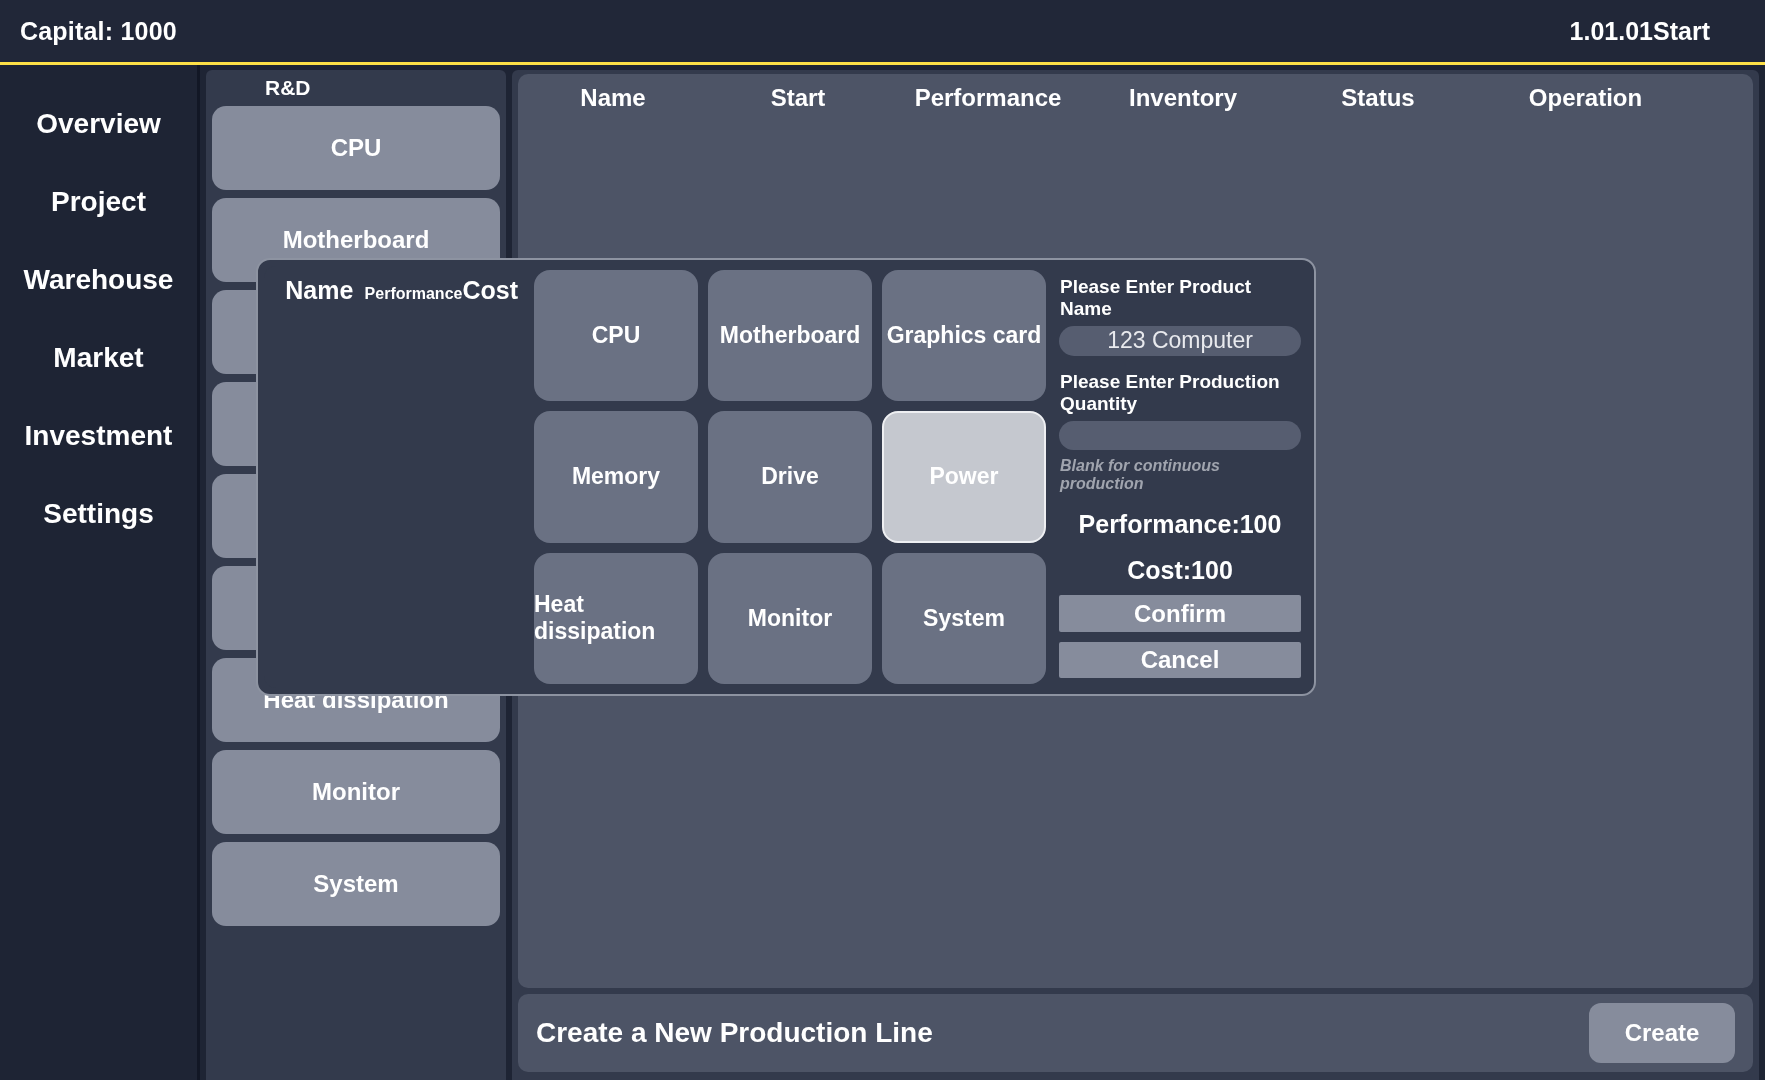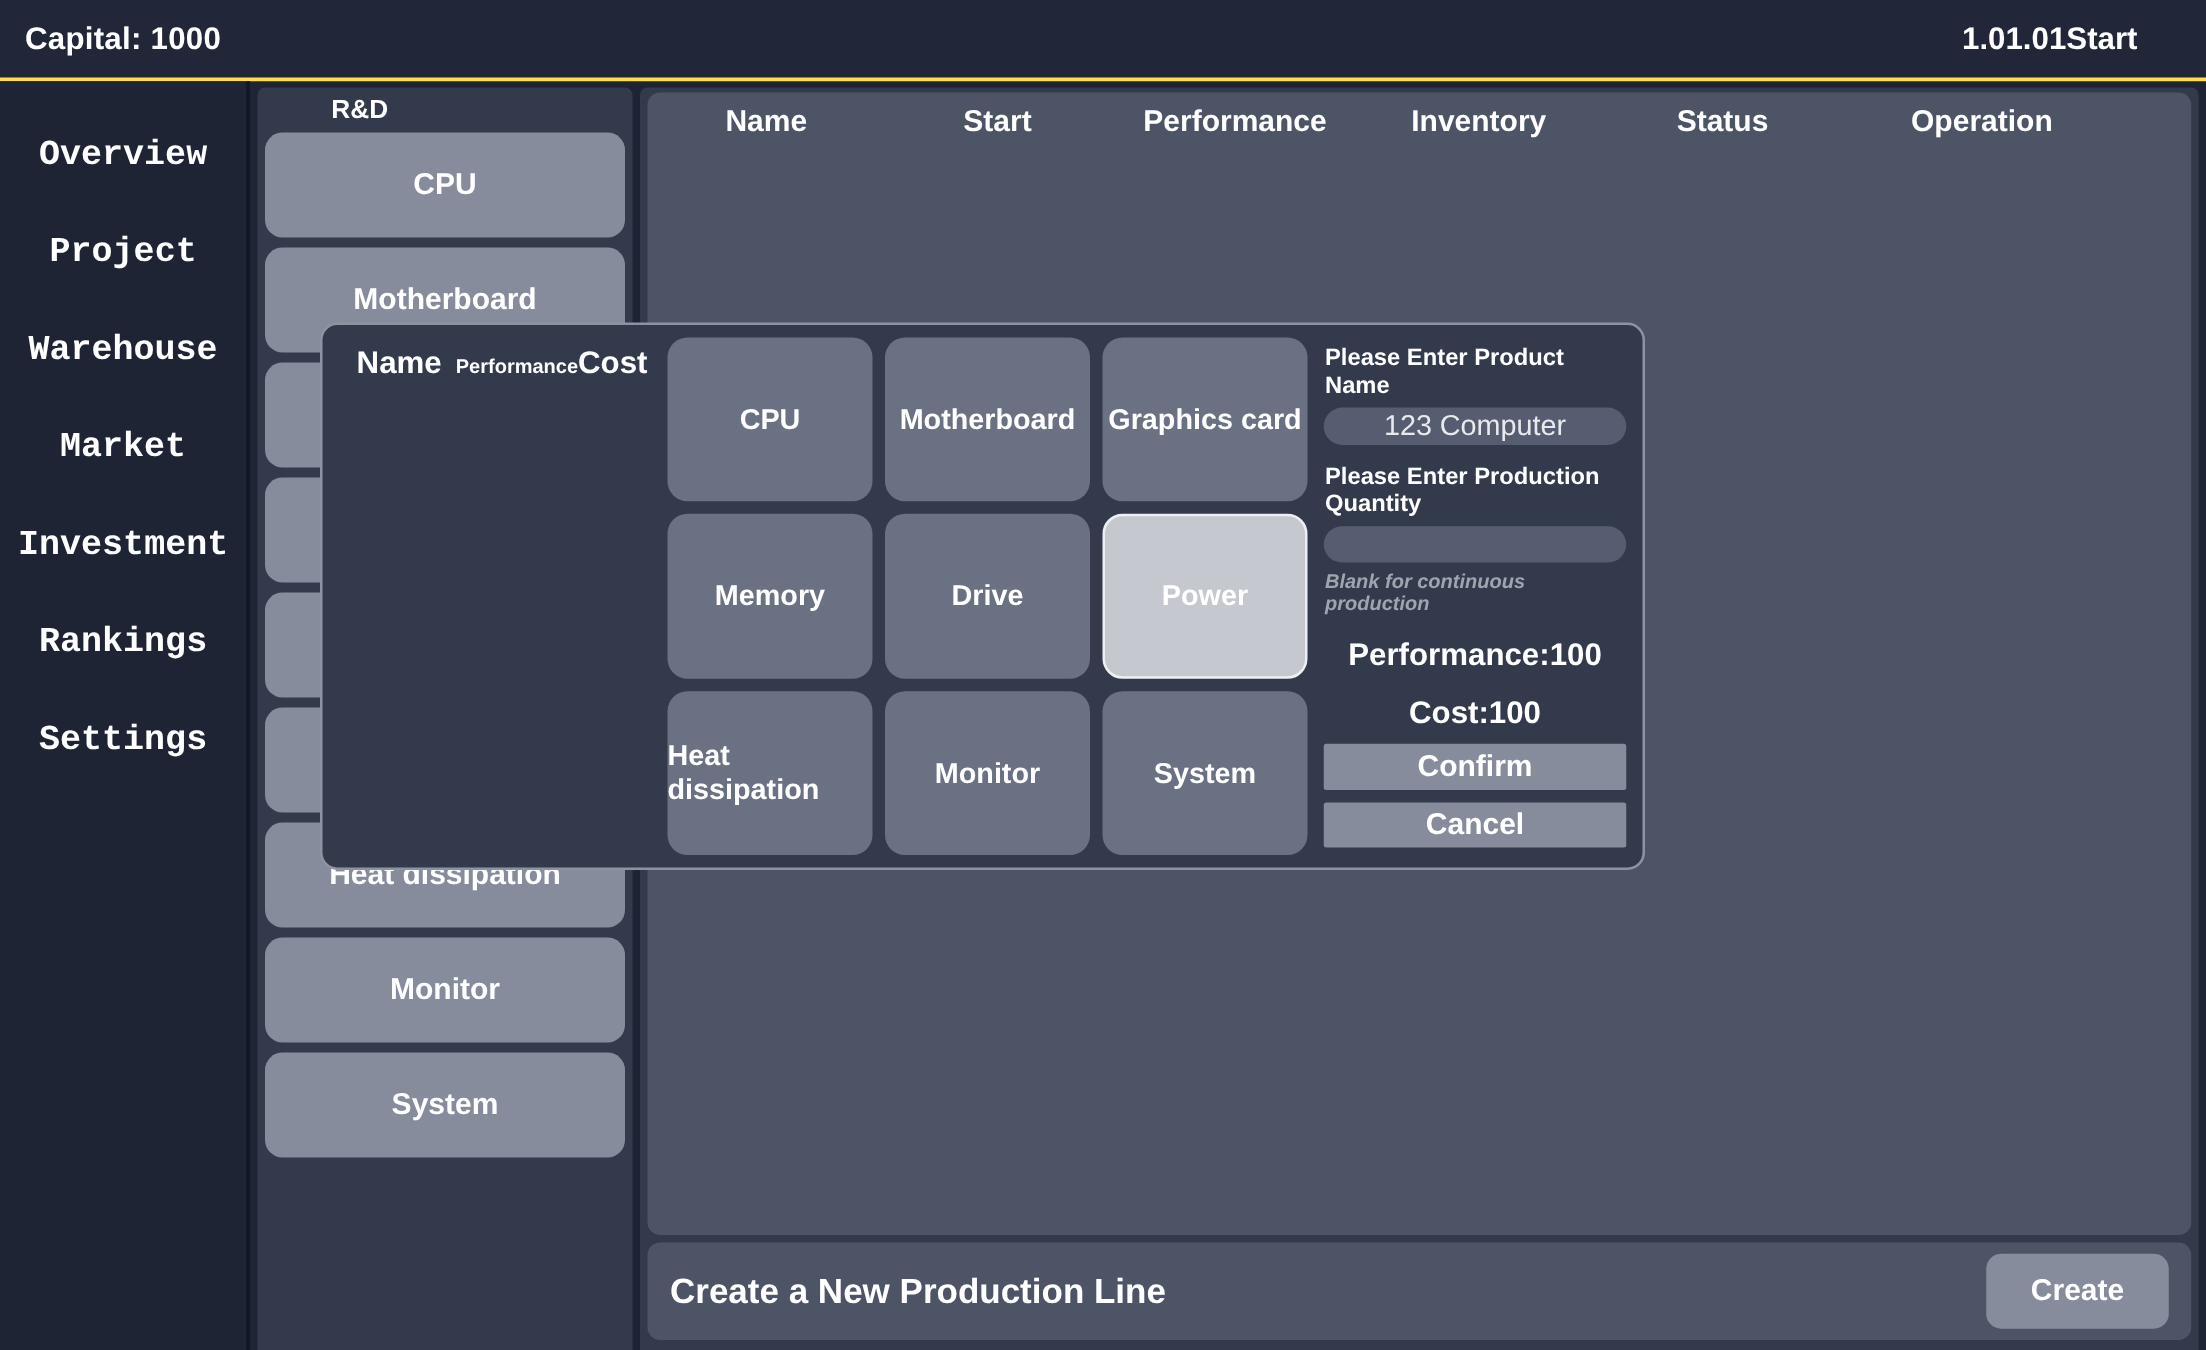--- a/index.html
+++ b/index.html
@@ -29,21 +29,20 @@
   .date-label, .start-label {
     color: #ffffff; font-size: 25px; font-weight: bold;
   }
 
   
   .sidebar {
     position: absolute; left: 0; top: 65px; width: 200px; height: 1015px;
     background: #1e2434;
     border-right: 3px solid #121725;
     padding-top: 20px;
-    font-family: Liberation Mono, monospace;
   }
   .nav-item {
     height: 78px; display: flex; align-items: center; justify-content: center;
     color: #ffffff; font-size: 28px; font-weight: bold;
     cursor: pointer;
   }
 
   
   .rd-panel {
     position: absolute; left: 206px; top: 70px;
@@ -202,21 +201,20 @@
       <div class="start-label">Start</div>
     </div>
   </div>
 
   <div class="sidebar">
     <div class="nav-item">Overview</div>
     <div class="nav-item">Project</div>
     <div class="nav-item">Warehouse</div>
     <div class="nav-item">Market</div>
     <div class="nav-item">Investment</div>
-    <div class="nav-item">Rankings</div>
     <div class="nav-item">Settings</div>
   </div>
 
   <div class="rd-panel">
     <div class="panel-title">R&amp;D</div>
     <div class="rd-list">
       <div class="rd-item">CPU</div>
       <div class="rd-item">Motherboard</div>
       <div class="rd-item">Graphics card</div>
       <div class="rd-item">Memory</div>

